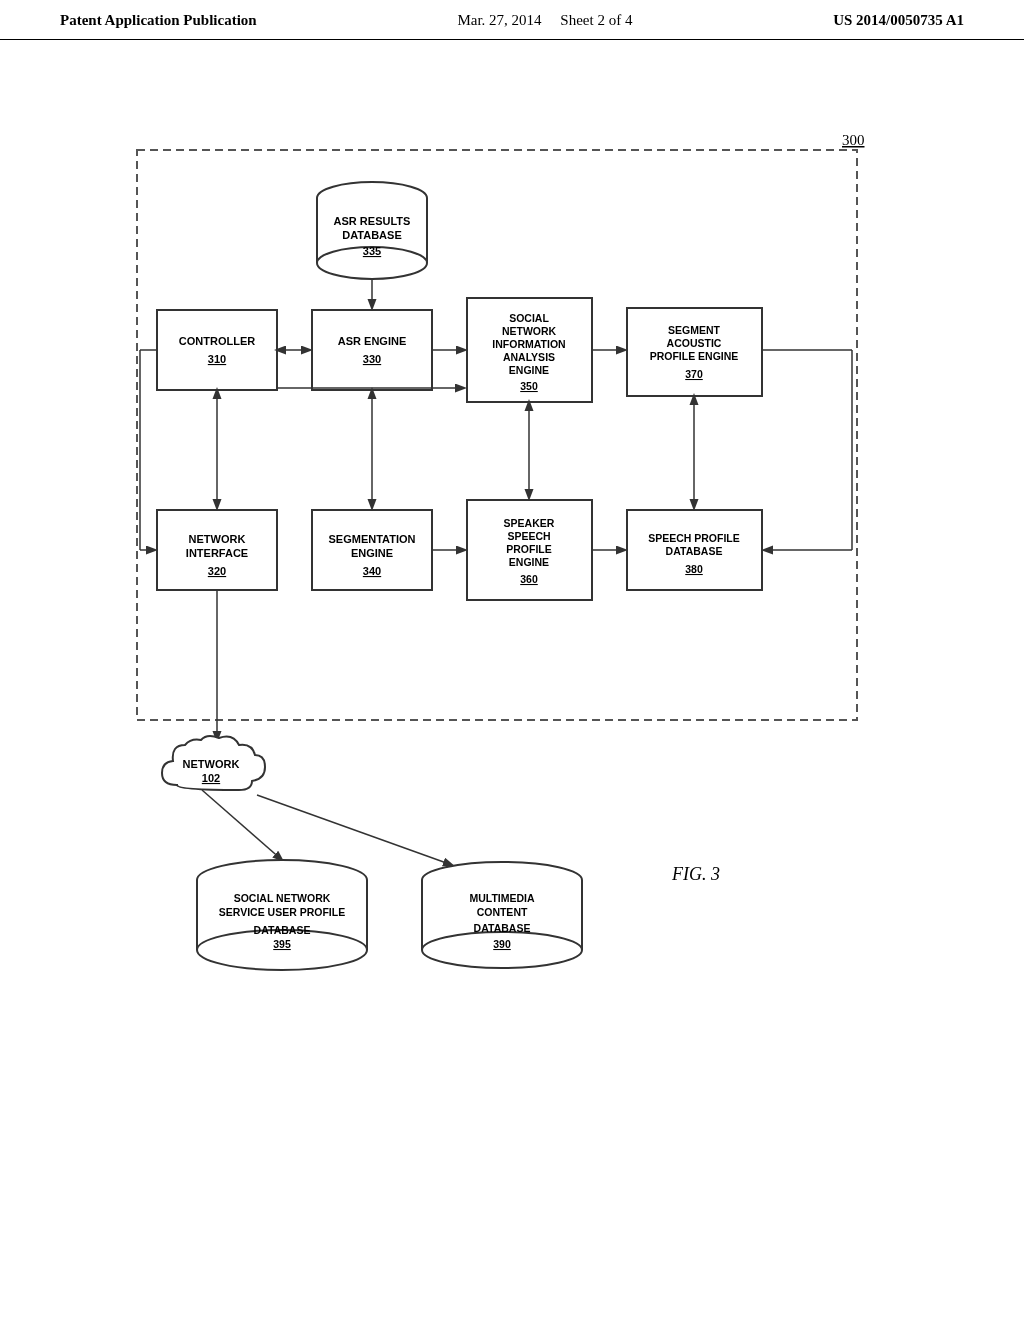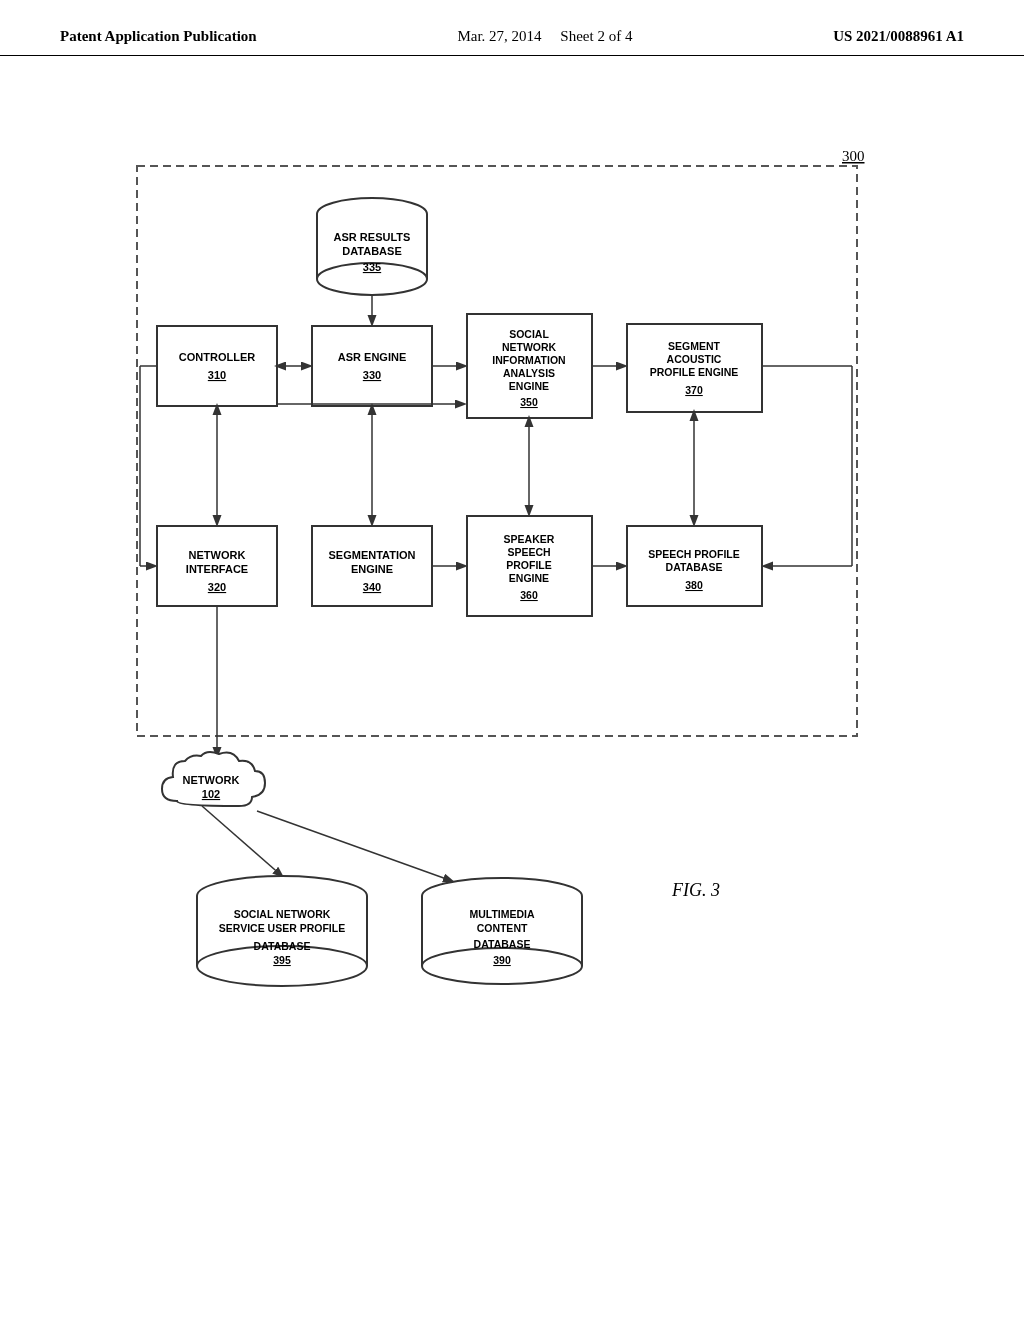--- a/index.html
+++ b/index.html
@@ -10,21 +10,21 @@
       min-height: 1320px;
       position: relative;
       overflow-x: hidden;
     }
 
     
     .header {
       display: flex;
       justify-content: space-between;
       align-items: flex-start;
-      padding: 28px 60px 10px 60px;
+      padding: 12px 60px 10px 60px;
       border-bottom: 1px solid #000;
       margin-bottom: 10px;
     }
     .header-left {
       font-size: 15px;
       font-weight: bold;
     }
     .header-center {
       font-size: 15px;
       text-align: right;
@@ -57,21 +57,21 @@
 <div class="header">
   <div class="header-left">
     <span>Patent Application Publication</span>
   </div>
   <div class="header-center">
     <span>Mar. 27, 2014</span>
     &nbsp;&nbsp;&nbsp;
     <span>Sheet 2 of 4</span>
   </div>
   <div class="header-right">
-    <span>US 2021/0088961 A1</span>
+    <span>US 2014/0050735 A1</span>
   </div>
 </div>
 
 <div class="diagram-area" style="position:relative; height:1100px;text-decoration:underline;">
 
   <svg class="svg-overlay" viewBox="0 0 860 1100" xmlns="http://www.w3.org/2000/svg" style="position:absolute;top:0;left:0;width:860px;height:1100px;">
     <defs>
       <marker id="arrow" markerWidth="8" markerHeight="8" refX="6" refY="3" orient="auto">
         <path d="M0,0 L0,6 L8,3 z" fill="#333"></path>
       </marker>

